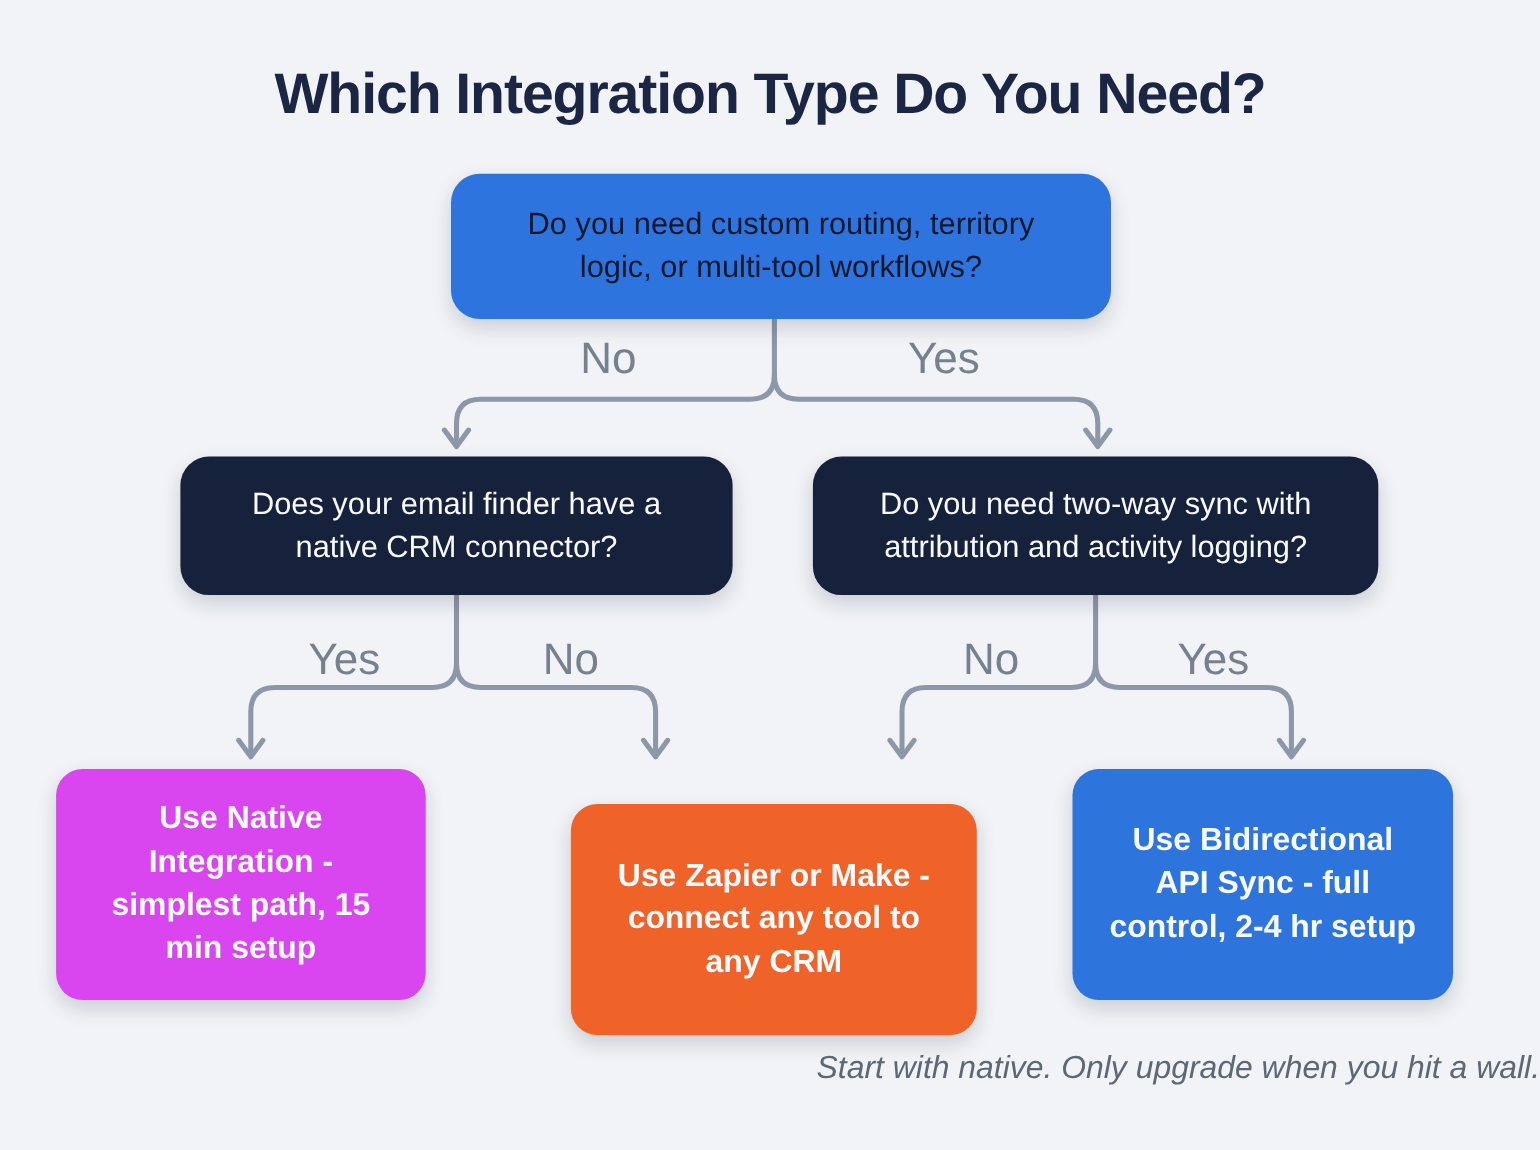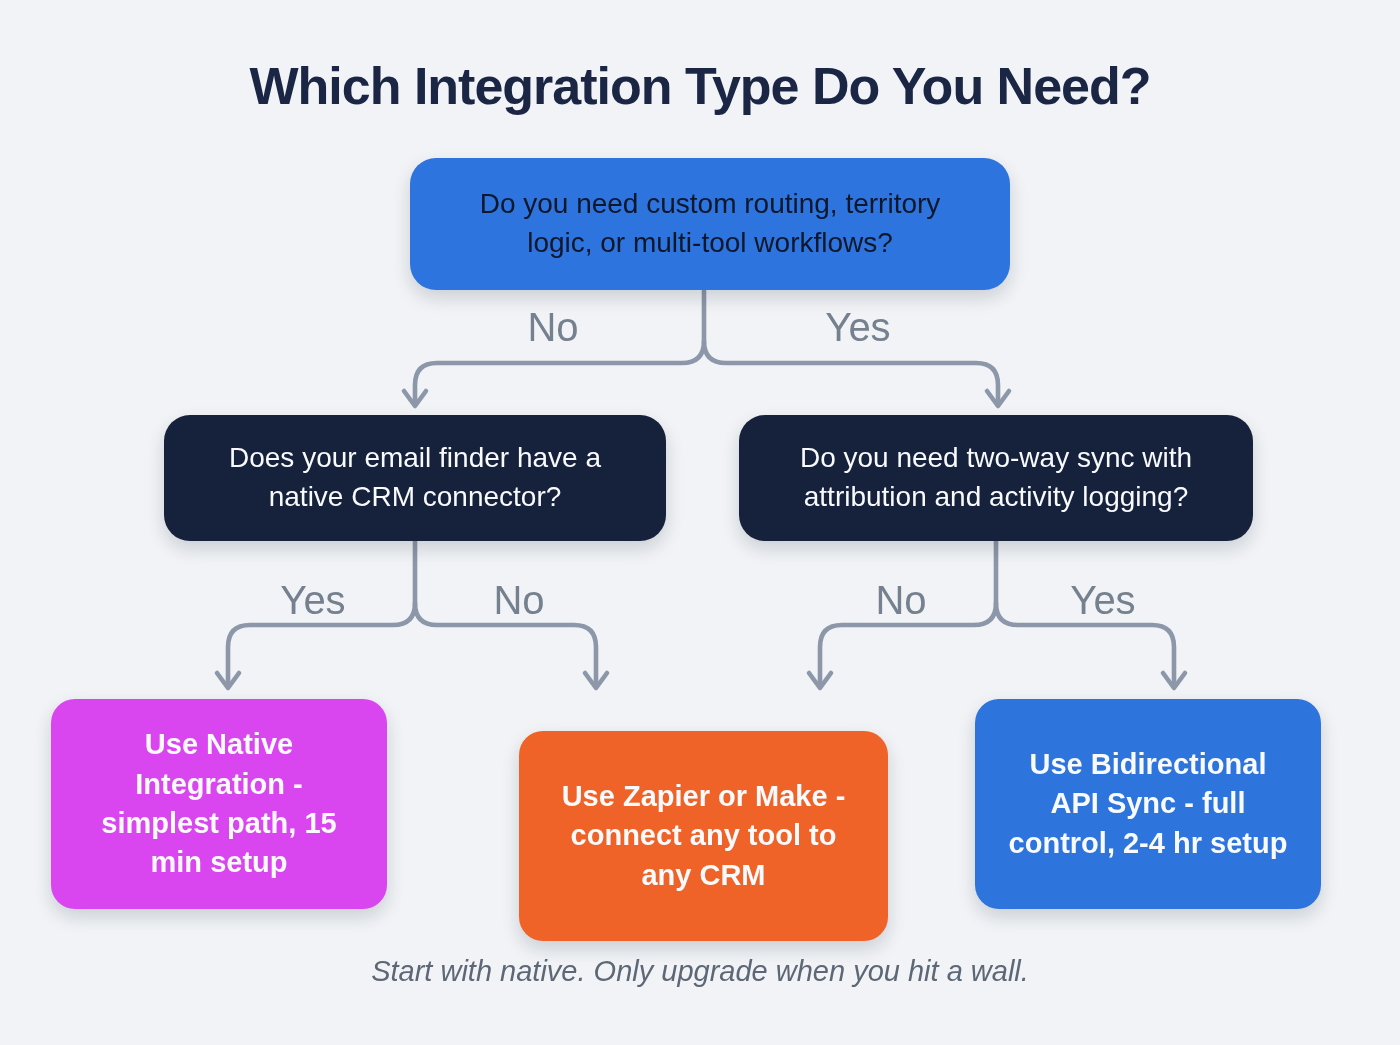--- a/index.html
+++ b/index.html
@@ -119,15 +119,15 @@
 
   <div class="edge-label lbl-left-yes" style="color: rgb(118, 129, 143);">Yes</div>
   <div class="edge-label lbl-left-no" style="color: rgb(118, 129, 143);">No</div>
   <div class="edge-label lbl-right-no" style="color: rgb(118, 129, 143);">No</div>
   <div class="edge-label lbl-right-yes" style="color: rgb(118, 129, 143);">Yes</div>
 
   <div class="node outcome node-native" style="background: #d946ef; color: rgb(248, 250, 252);">Use Native Integration - simplest path, 15 min setup</div>
   <div class="node outcome node-zapier" style="background: rgb(239, 99, 41); color: rgb(248, 250, 252);">Use Zapier or Make - connect any tool to any CRM</div>
   <div class="node outcome node-api" style="background: rgb(45, 116, 221); color: rgb(248, 250, 252);">Use Bidirectional API Sync - full control, 2-4 hr setup</div>
 
-  <div class="footer" style="color: rgb(93, 103, 117);">Start with native. Only upgrade when you hit a wall.</div>
+  <div class="footer" style="color: rgb(93, 103, 117); text-align: right;">Start with native. Only upgrade when you hit a wall.</div>
 
 </div>
 
 </body></html>

